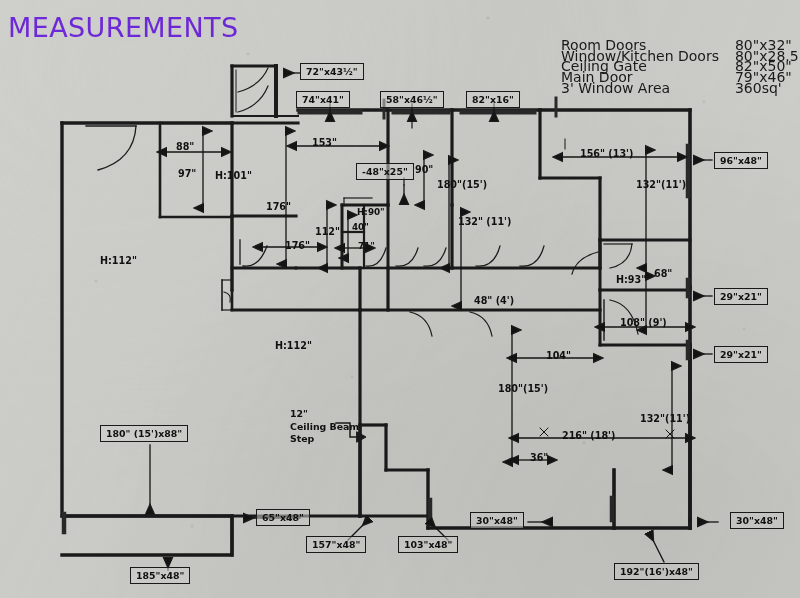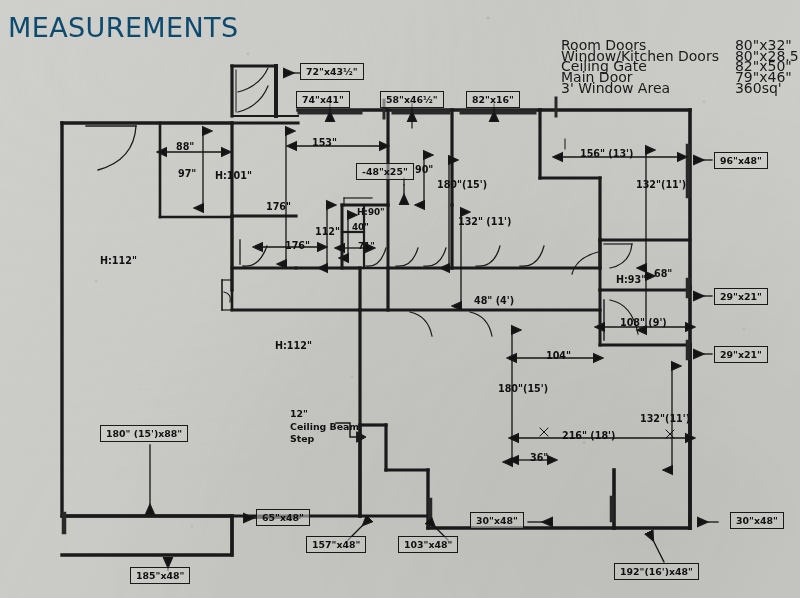--- a/index.html
+++ b/index.html
@@ -23,21 +23,21 @@
       radial-gradient(circle at 31% 9%, rgba(0,0,0,.14) 0 1px, transparent 2px),
       radial-gradient(circle at 61% 3%, rgba(0,0,0,.16) 0 1px, transparent 2px),
       radial-gradient(circle at 88% 17%, rgba(0,0,0,.12) 0 1px, transparent 2px),
       radial-gradient(circle at 12% 47%, rgba(0,0,0,.13) 0 1px, transparent 2px),
       radial-gradient(circle at 44% 63%, rgba(0,0,0,.12) 0 1px, transparent 2px),
       radial-gradient(circle at 73% 74%, rgba(0,0,0,.14) 0 1px, transparent 2px),
       radial-gradient(circle at 24% 88%, rgba(0,0,0,.12) 0 1px, transparent 2px),
       radial-gradient(circle at 93% 55%, rgba(0,0,0,.11) 0 1px, transparent 2px);}
   
   #title{position:absolute;left:8px;top:12px;font-size:27px;letter-spacing:.4px;
-    font-weight:400;font-family:"DejaVu Sans",sans-serif;color:#0c4a6e;}
+    font-weight:400;font-family:"DejaVu Sans",sans-serif;color:#6d28d9;}
   
   #legend{position:absolute;left:558px;top:40px;font-size:8.6px;line-height:10.6px;
     font-family:"DejaVu Sans",sans-serif;color:#1a1a1a;}
   #legend table{border-collapse:collapse;}
   #legend td{padding:0 0 0 3px;font-size:14px;line-height:10.7px;white-space:nowrap;}
   #legend td.v{padding-left:16px;}
   
   .box{position:absolute;border:1.1px solid #1a1a1a;background:rgba(214,214,210,.55);
     font-size:9.4px;line-height:11px;padding:2px 5px;white-space:nowrap;
     font-family:"DejaVu Sans",sans-serif;font-weight:700;color:#111;}

